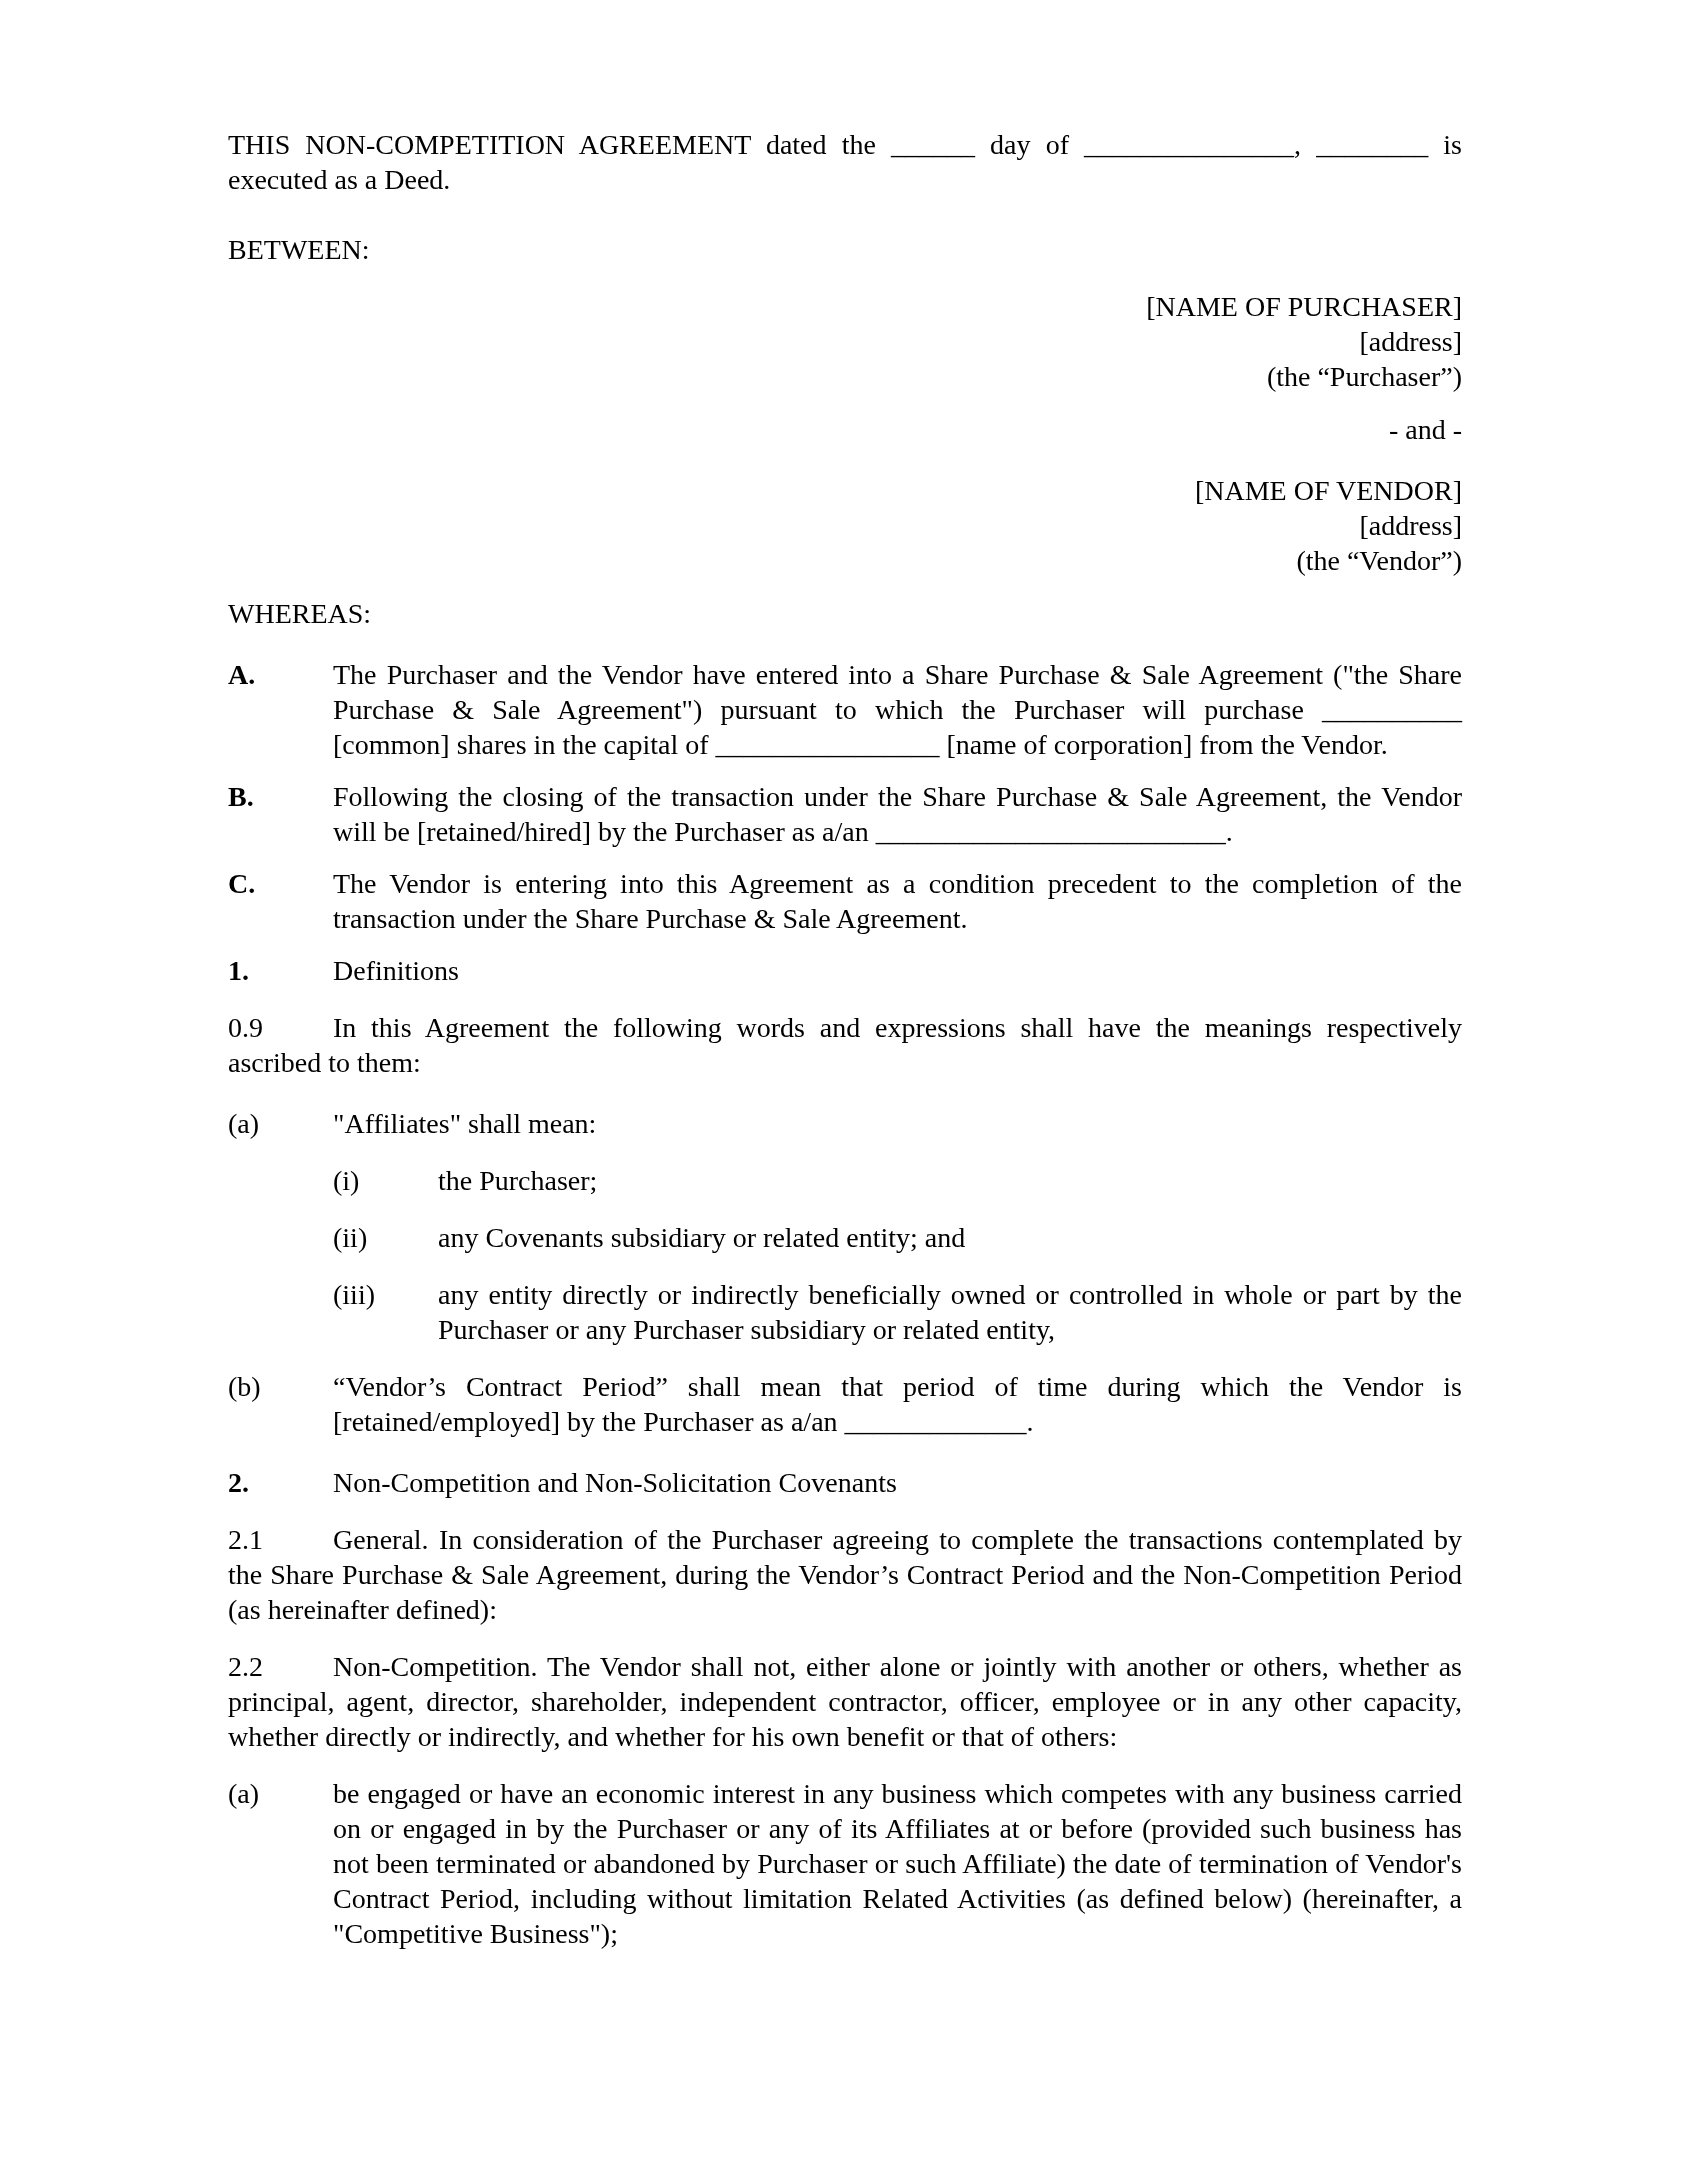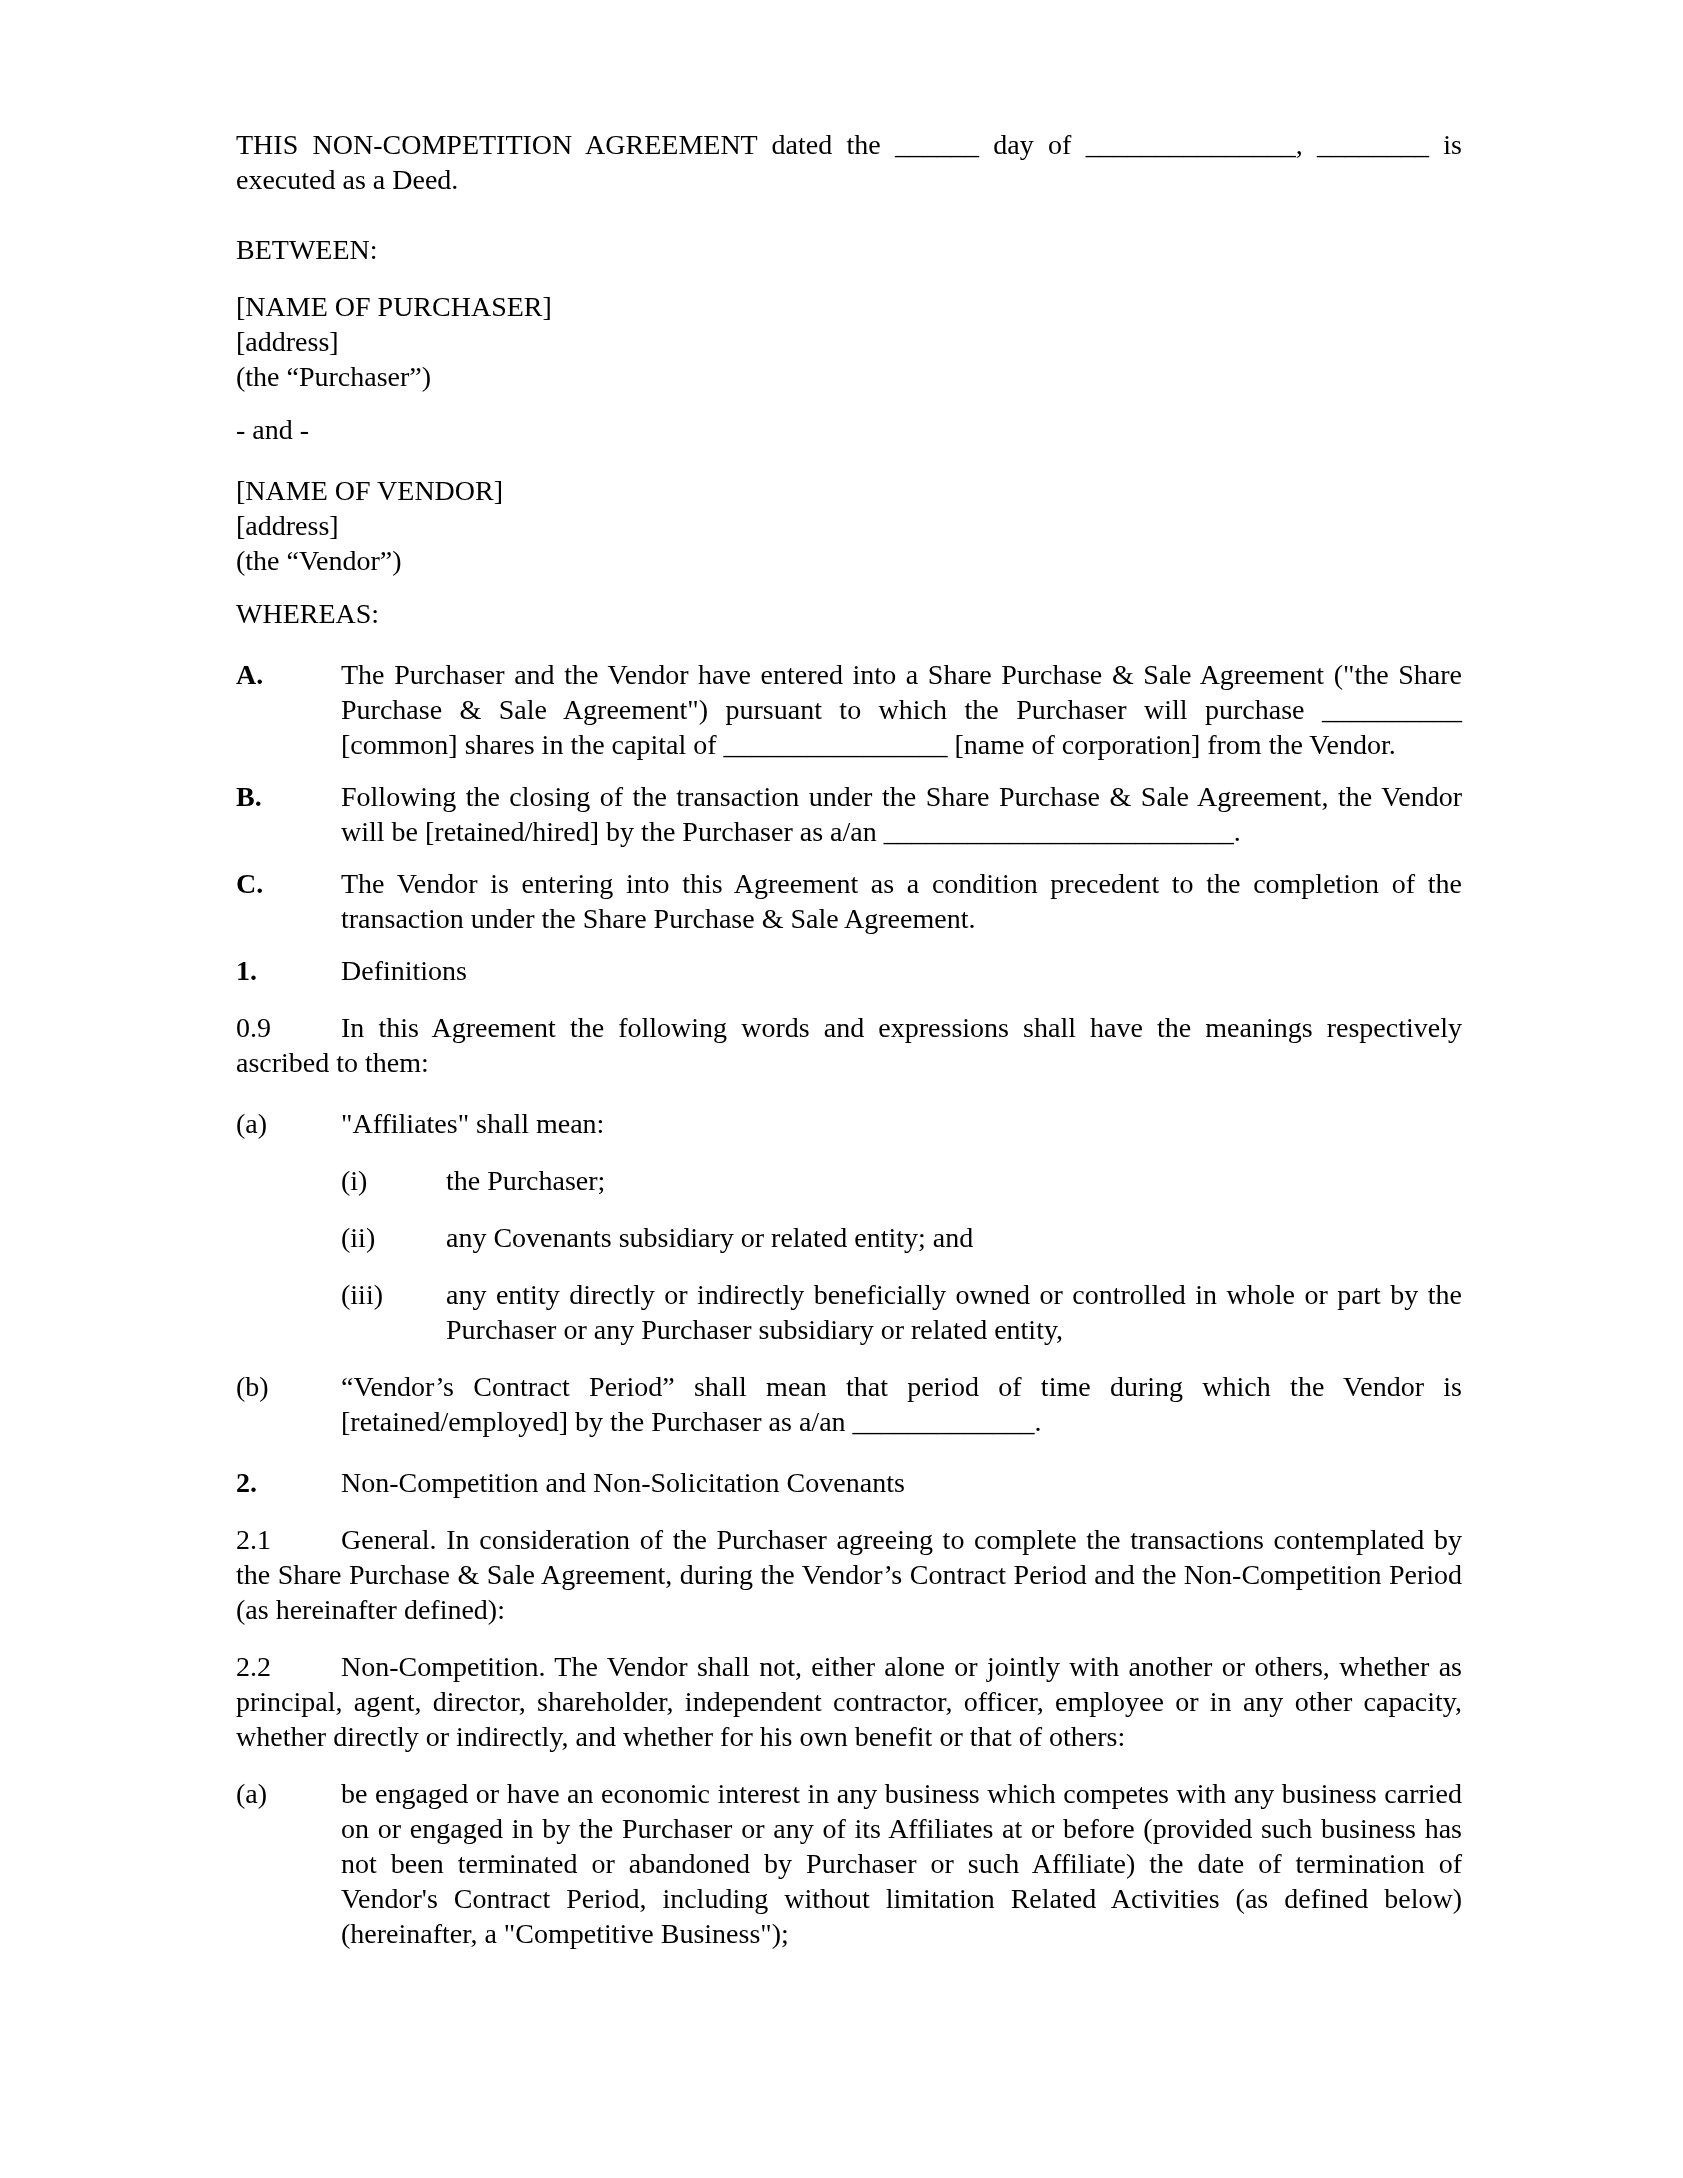--- a/index.html
+++ b/index.html
@@ -15,24 +15,24 @@
     background: #ffffff;
     color: #000000;
     font-family: "Liberation Serif", "DejaVu Serif", serif;
     font-size: 28px;
     line-height: 35px;
     padding: 127px 221px 0 220px;
     overflow: hidden;
   }
   .para {
     text-align: justify;
-    margin: 0 0 22px 16px;
+    margin: 0 0 22px 8px;
   }
   .center {
-    text-align: left;
+    text-align: right;
   }
   
   .hang1 {
     padding-left: 105px;
     text-indent: -105px;
   }
   
   .hang2 {
     padding-left: 210px;
     text-indent: -105px;

